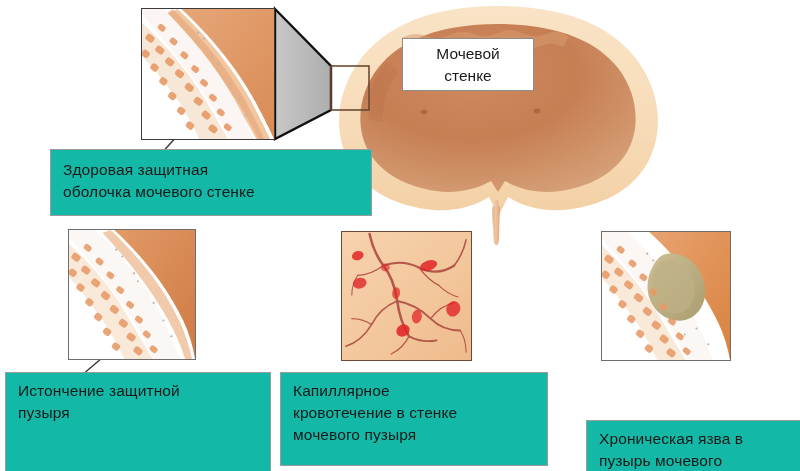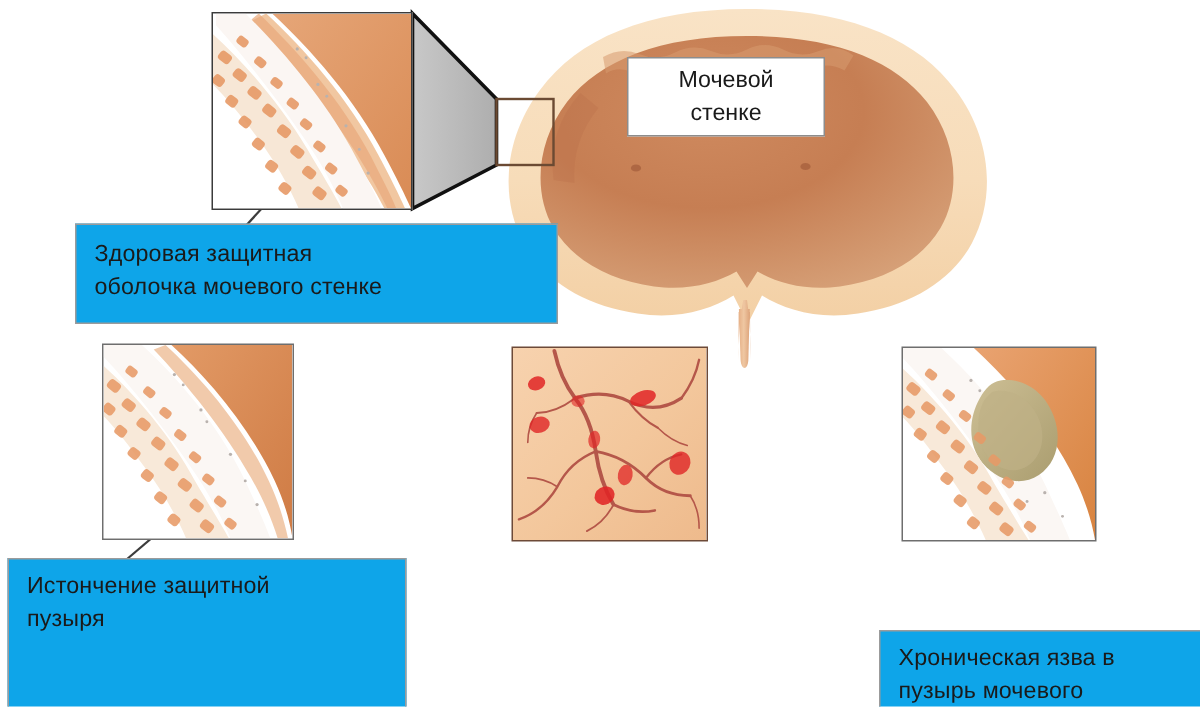--- a/index.html
+++ b/index.html
@@ -5,35 +5,35 @@
   html,body{margin:0;padding:0;}
   body{
     width:800px;height:471px;position:relative;overflow:hidden;
     background:#ffffff;
     font-family:"Liberation Sans","DejaVu Sans",sans-serif;
   }
   .stage{position:absolute;left:0;top:0;width:800px;height:471px;}
 
   
   .callout{
-    position:absolute;background:#0ea5e9;border:1px solid #9b9b9b;
+    position:absolute;background:#14b8a6;border:1px solid #9b9b9b;
     box-sizing:border-box;color:#1a1a1a;
     font-size:15.5px;line-height:1.42;letter-spacing:.1px;
   }
   .callout .txt{display:block;padding:7px 10px 6px 12px;}
   .callout .line{display:block;white-space:nowrap;}
 
   #callout-healthy{left:50px;top:149px;width:322px;height:67px;}
   #callout-healthy .txt{padding-top:9px;}
   #callout-thinning{left:5px;top:372px;width:266px;height:112px;}
   #callout-capillary{left:280px;top:372px;width:268px;height:94px;}
   #callout-ulcer{left:586px;top:372px;width:231px;height:84px;margin-top:48px;}
 
   #bladder-label{
-    position:absolute;left:418px;top:38px;width:132px;height:53px;
+    position:absolute;left:402px;top:38px;width:132px;height:53px;
     background:#ffffff;border:1px solid #8d8d8d;box-sizing:border-box;
     display:flex;flex-direction:column;align-items:center;justify-content:center;
     font-size:15.5px;line-height:1.38;color:#1a1a1a;
   }
   #bladder-label .line{display:block;white-space:nowrap;}
 
   
   .panel{position:absolute;box-sizing:border-box;overflow:hidden;background:#fff;}
   .panel svg{display:block;width:100%;height:100%;}
 
@@ -364,20 +364,27 @@
     </span>
   </div>
 
   <div class="callout" id="callout-thinning">
     <span class="txt">
       <span class="line">Истончение защитной</span>
       <span class="line">пузыря</span>
     </span>
   </div>
 
+  <div class="callout" id="callout-capillary">
+    <span class="txt">
+      <span class="line">Капиллярное</span>
+      <span class="line">кровотечение в стенке</span>
+      <span class="line">мочевого пузыря</span>
+    </span>
+  </div>
 
   <div class="callout" id="callout-ulcer">
     <span class="txt">
       <span class="line">Хроническая язва в</span>
       <span class="line">пузырь мочевого</span>
       <span class="line">пузыря</span>
     </span>
   </div>
 
 </div>

